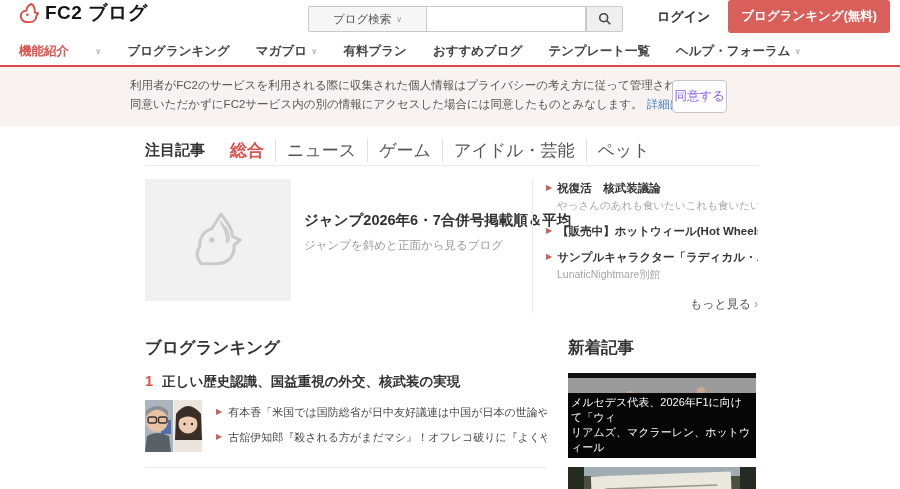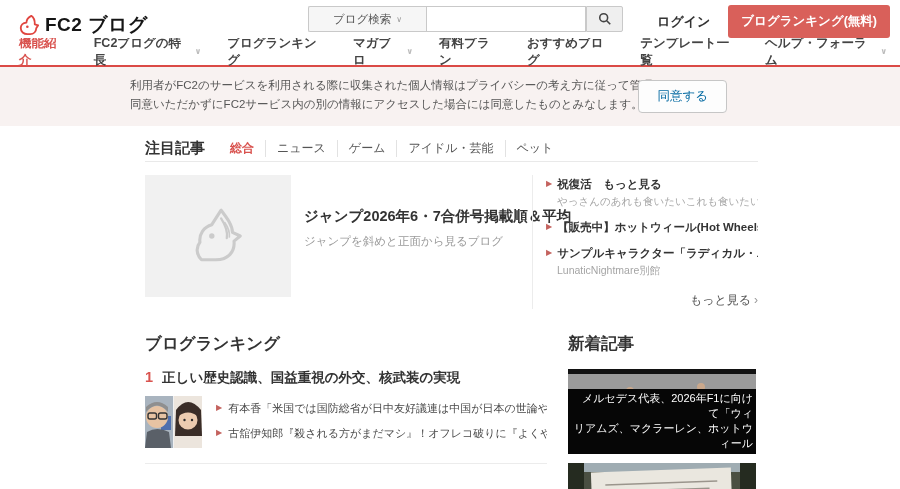--- a/index.html
+++ b/index.html
@@ -2,21 +2,21 @@
 <html><head>
 <meta charset="utf-8">
 <style>
   * { margin:0; padding:0; box-sizing:border-box; }
   html,body { width:900px; }
   body {
     height:489px; overflow:hidden; position:relative; background:#fff;
     font-family:"Liberation Sans","DejaVu Sans",sans-serif; color:#333;
   }
   
-  .hdr { height:38px; display:flex; align-items:flex-end; padding:0 10px 0 18px; position:relative; background:#fff; }
+  .hdr { height:38px; display:flex; align-items:flex-start; padding:0 10px 0 18px; position:relative; background:#fff; }
   .logo { display:flex; align-items:center; gap:5px; }
   .logo-txt { font-size:19px; font-weight:bold; color:#151515; letter-spacing:.5px; }
   .search { position:absolute; left:308px; top:6px; height:26px; display:flex; align-items:stretch; }
   .search-cat { display:flex; align-items:center; gap:5px; padding:0 24px; background:#f6f6f6;
     border:1px solid #c9c9c9; border-right:none; font-size:11.5px; color:#555; border-radius:2px 0 0 2px; cursor:pointer; }
   .search-cat .caret { font-size:8px; color:#9a9a9a; }
   .search-input { width:160px; border:1px solid #c9c9c9; font-size:12px; padding:0 6px; outline:none; }
   .search-btn { width:37px; background:#efefef; border:1px solid #c9c9c9; border-left:1px solid #c9c9c9;
     display:flex; align-items:center; justify-content:center; border-radius:0 2px 2px 0; cursor:pointer; }
   .hdr-right { margin-left:auto; display:flex; align-items:center; gap:18px; }
@@ -26,28 +26,28 @@
   
   .nav { height:29px; display:flex; align-items:center; padding-left:6px; border-bottom:2px solid #db4a46; background:#fff; }
   .nav a { display:flex; align-items:center; gap:4px; padding:0 13px; font-size:12.5px; font-weight:bold;
     color:#444; text-decoration:none; }
   .nav a.active { color:#d9534f; }
   .nav .caret { font-size:8px; color:#bbb; }
   
   .consent { background:#f8f2f1; padding:9px 0 12px 130px; position:relative; }
   .consent p { font-size:11.5px; color:#555; line-height:19px; }
   .consent a { color:#3f7cc7; text-decoration:none; margin-left:4px; }
-  .agree { position:absolute; right:173px; top:13px; padding:7px 18px; background:#fdfdfd;
-    border:1px solid #c6c6c6; border-radius:4px; font-size:12.5px; color:#0369a1; cursor:pointer; }
+  .agree { position:absolute; right:173px; top:13px; padding:7px 1px; background:#fdfdfd;
+    border:1px solid #c6c6c6; border-radius:4px; font-size:12.5px; color:#8b5cf6; cursor:pointer; }
   
   .main { width:613px; margin:13px 0 0 145px; }
   .feat-head { display:flex; align-items:center; border-bottom:1px solid #e9e9e9; padding-bottom:3px; }
   .feat-head h2 { font-size:15px; font-weight:bold; color:#333; margin-right:14px; }
   .tabs { display:flex; align-items:center; }
-  .tab { font-size:12px; color:#555; padding:0 11px; border-left:1px solid #e2e2e2; cursor:pointer; }
+  .tab { font-size:17px; color:#555; padding:0 11px; border-left:1px solid #e2e2e2; cursor:pointer; }
   .tab:first-child { border-left:none; }
   .tab.active { color:#d9534f; font-weight:bold; }
   .feat-body { display:flex; padding-top:13px; min-height:138px; }
   .feat-thumb { width:150px; height:122px; background:#f1f1f1; display:flex; align-items:center; justify-content:center; cursor:pointer; }
   .feat-info { margin-left:13px; width:228px; padding-top:32px; }
   .feat-title { font-size:14.5px; font-weight:bold; color:#333; white-space:nowrap; }
   .feat-sub { font-size:11.5px; color:#9a9a9a; margin-top:8px; white-space:nowrap; }
   .feat-side { margin-left:auto; width:226px; border-left:1px solid #ececec; padding-left:13px; padding-top:2px; }
   .side-item { margin-bottom:11px; cursor:pointer; }
   .side-title { display:flex; gap:5px; font-size:11.5px; font-weight:bold; color:#333; white-space:nowrap; overflow:hidden; }
@@ -62,21 +62,21 @@
   .rank-row { display:flex; gap:9px; align-items:baseline; cursor:pointer; }
   .rank-no { color:#d9534f; font-weight:bold; font-size:14.5px; }
   .rank-title { font-size:13.5px; font-weight:bold; color:#333; white-space:nowrap; }
   .rank-body { display:flex; margin-top:9px; }
   .rank-thumb { width:57px; height:52px; flex:none; background:#f1f1f1; display:flex; align-items:center; justify-content:center; overflow:hidden; cursor:pointer; }
   .entries { margin-left:14px; padding-top:5px; overflow:hidden; }
   .entry { display:flex; gap:6px; font-size:11px; color:#484848; margin-bottom:10px; white-space:nowrap; cursor:pointer; }
   .rank-div { border:none; border-top:1px solid #ececec; margin:12px 0 11px; }
   .col-r { margin-left:21px; width:188px; }
   .card { position:relative; width:188px; overflow:hidden; background:#000; cursor:pointer; }
-  .card-1 { height:85px; margin-bottom:9px;text-align:right; }
+  .card-1 { height:85px; margin-bottom:9px; }
   .card-2 { height:75px; }
   .caption { position:absolute; left:0; right:0; bottom:0; background:#060606; color:#fff;
     font-size:11px; line-height:15px; padding:2px 3px 3px; }
   svg { display:block; }
 </style>
 </head>
 <body>
 
 <div class="hdr">
   <a class="logo">
@@ -109,21 +109,20 @@
     <a class="login">ログイン</a>
     <button class="signup">ブログランキング(無料)</button>
   </div>
 </div>
 
 <div class="nav">
   <a class="active">
     <span>機能紹介</span>
     </a>
   <a>
-    <span>FC2ブログの特長</span>
     <span class="caret">∨</span>
     </a>
   <a>
     <span>ブログランキング</span>
     </a>
   <a>
     <span>マガブロ</span>
     <span class="caret">∨</span>
     </a>
   <a>
@@ -174,21 +173,21 @@
       </span>
     </div>
     <div class="feat-info">
       <div class="feat-title">ジャンプ2026年6・7合併号掲載順＆平均</div>
       <div class="feat-sub">ジャンプを斜めと正面から見るブログ</div>
     </div>
     <div class="feat-side">
       <div class="side-item">
         <div class="side-title">
             <span class="marker">▶</span>
-            <span>祝復活　もっと見る</span>
+            <span>祝復活　核武装議論</span>
           </div>
         <div class="side-sub">やっさんのあれも食いたいこれも食いたい</div>
       </div>
       <div class="side-item">
         <div class="side-title">
             <span class="marker">▶</span>
             <span>【販売中】ホットウィール(Hot Wheels)ブールバード</span>
           </div>
       </div>
       <div class="side-item">

